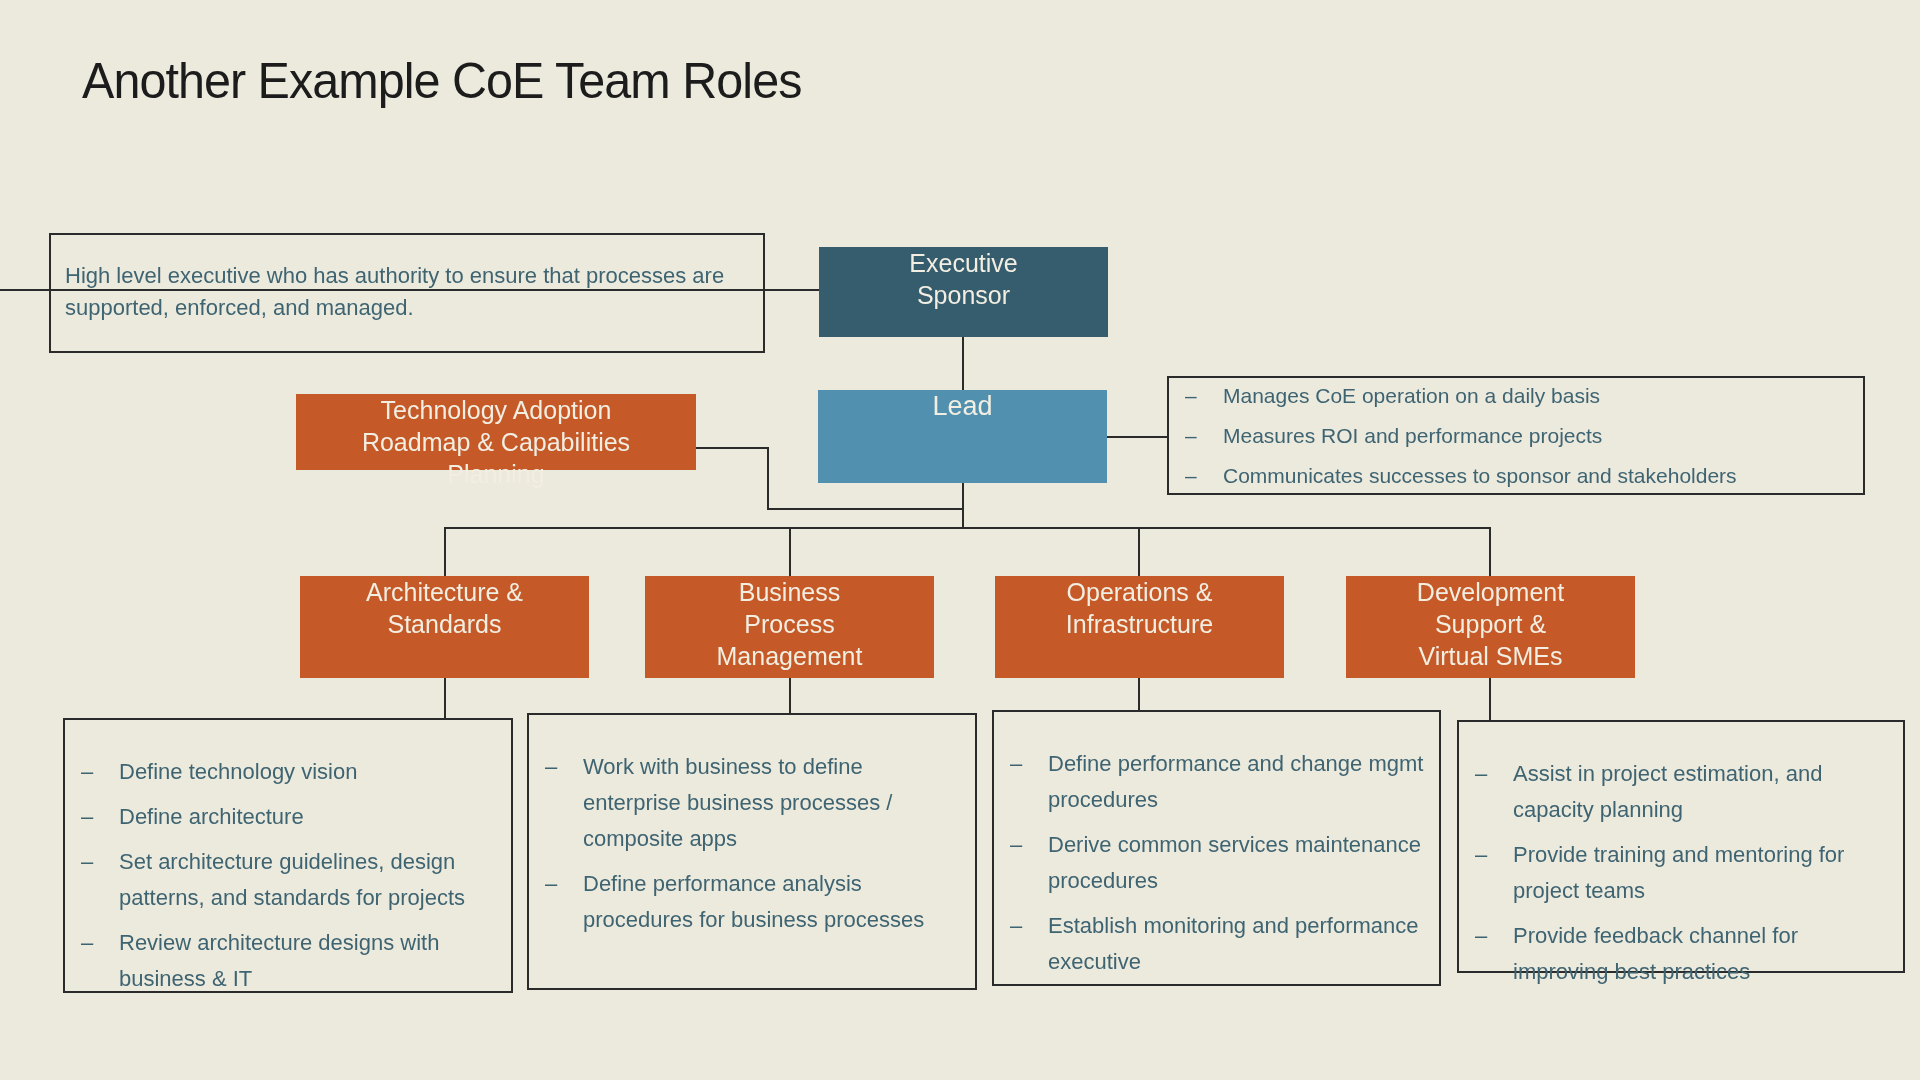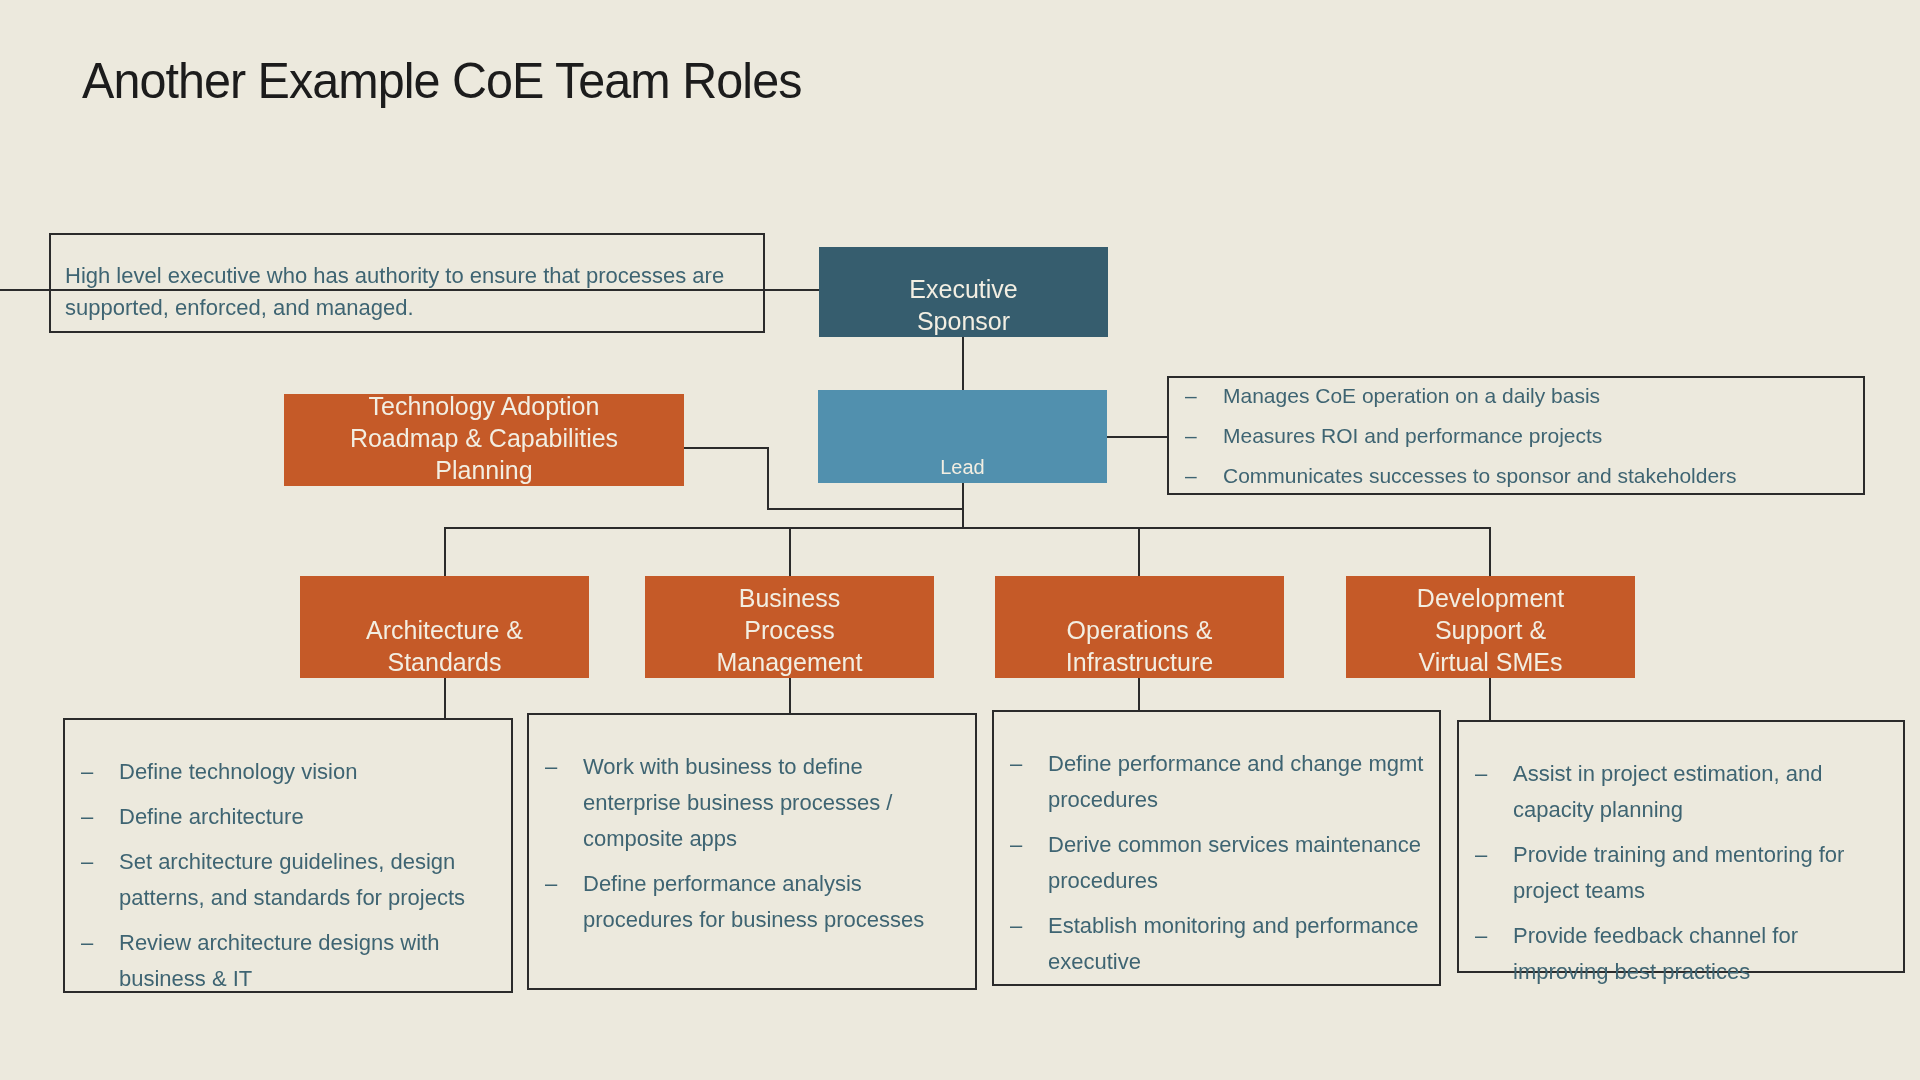--- a/index.html
+++ b/index.html
@@ -22,21 +22,21 @@
   .slide{position:relative;width:1920px;height:1080px;background:var(--background);}
   .title{
     position:absolute;left:82px;top:52px;margin:0;
     font-size:50px;font-weight:400;color:var(--title-text);
     letter-spacing:-1px;transform:scaleX(0.97);transform-origin:left top;
     white-space:nowrap;
   }
   .line{position:absolute;background:var(--line);z-index:1;}
   .node{
     position:absolute;z-index:2;
-    display:flex;align-items:flex-end;justify-content:center;text-align:center;
+    display:flex;align-items:flex-start;justify-content:center;text-align:center;
     color:var(--box-text);
   }
   .node span{white-space:pre-line;line-height:32px;font-size:25px;}
   .node.dark{background:var(--dark-teal);}
   .node.blue{background:var(--medium-blue);}
   .node.orange{background:var(--orange);}
   .note-box{
     position:absolute;z-index:2;
     border:2px solid var(--line);
     box-sizing:border-box;
@@ -87,34 +87,34 @@
   <div class="line" style="left:444px;top:527px;width:1047px;height:2px"></div>
   <div class="line" style="left:444px;top:527px;width:2px;height:49px"></div>
   <div class="line" style="left:789px;top:527px;width:2px;height:49px"></div>
   <div class="line" style="left:1138px;top:527px;width:2px;height:49px"></div>
   <div class="line" style="left:1489px;top:527px;width:2px;height:49px"></div>
   <div class="line" style="left:444px;top:678px;width:2px;height:40px"></div>
   <div class="line" style="left:789px;top:678px;width:2px;height:35px"></div>
   <div class="line" style="left:1138px;top:678px;width:2px;height:32px"></div>
   <div class="line" style="left:1489px;top:678px;width:2px;height:42px"></div>
 
-  <div class="note-box" style="left:49px;top:233px;width:716px;height:100px">
+  <div class="note-box" style="left:49px;top:233px;width:716px;height:120px">
     <p>High level executive who has authority to ensure that processes are supported, enforced, and managed.</p>
   </div>
 
   <div class="node dark" style="left:819px;top:247px;width:289px;height:90px">
     <span>Executive
 Sponsor</span>
   </div>
 
   <div class="node blue" style="left:818px;top:390px;width:289px;height:93px">
-    <span style="font-size:20px">Lead</span>
-  </div>
-
-  <div class="node orange" style="left:284px;top:394px;width:400px;height:92px">
+    <span style="font-size:27px">Lead</span>
+  </div>
+
+  <div class="node orange" style="left:296px;top:394px;width:400px;height:76px">
     <span>Technology Adoption
 Roadmap &amp; Capabilities
 Planning</span>
   </div>
 
   <div class="node orange" style="left:645px;top:576px;width:289px;height:102px">
     <span>Business
 Process
 Management</span>
   </div>

